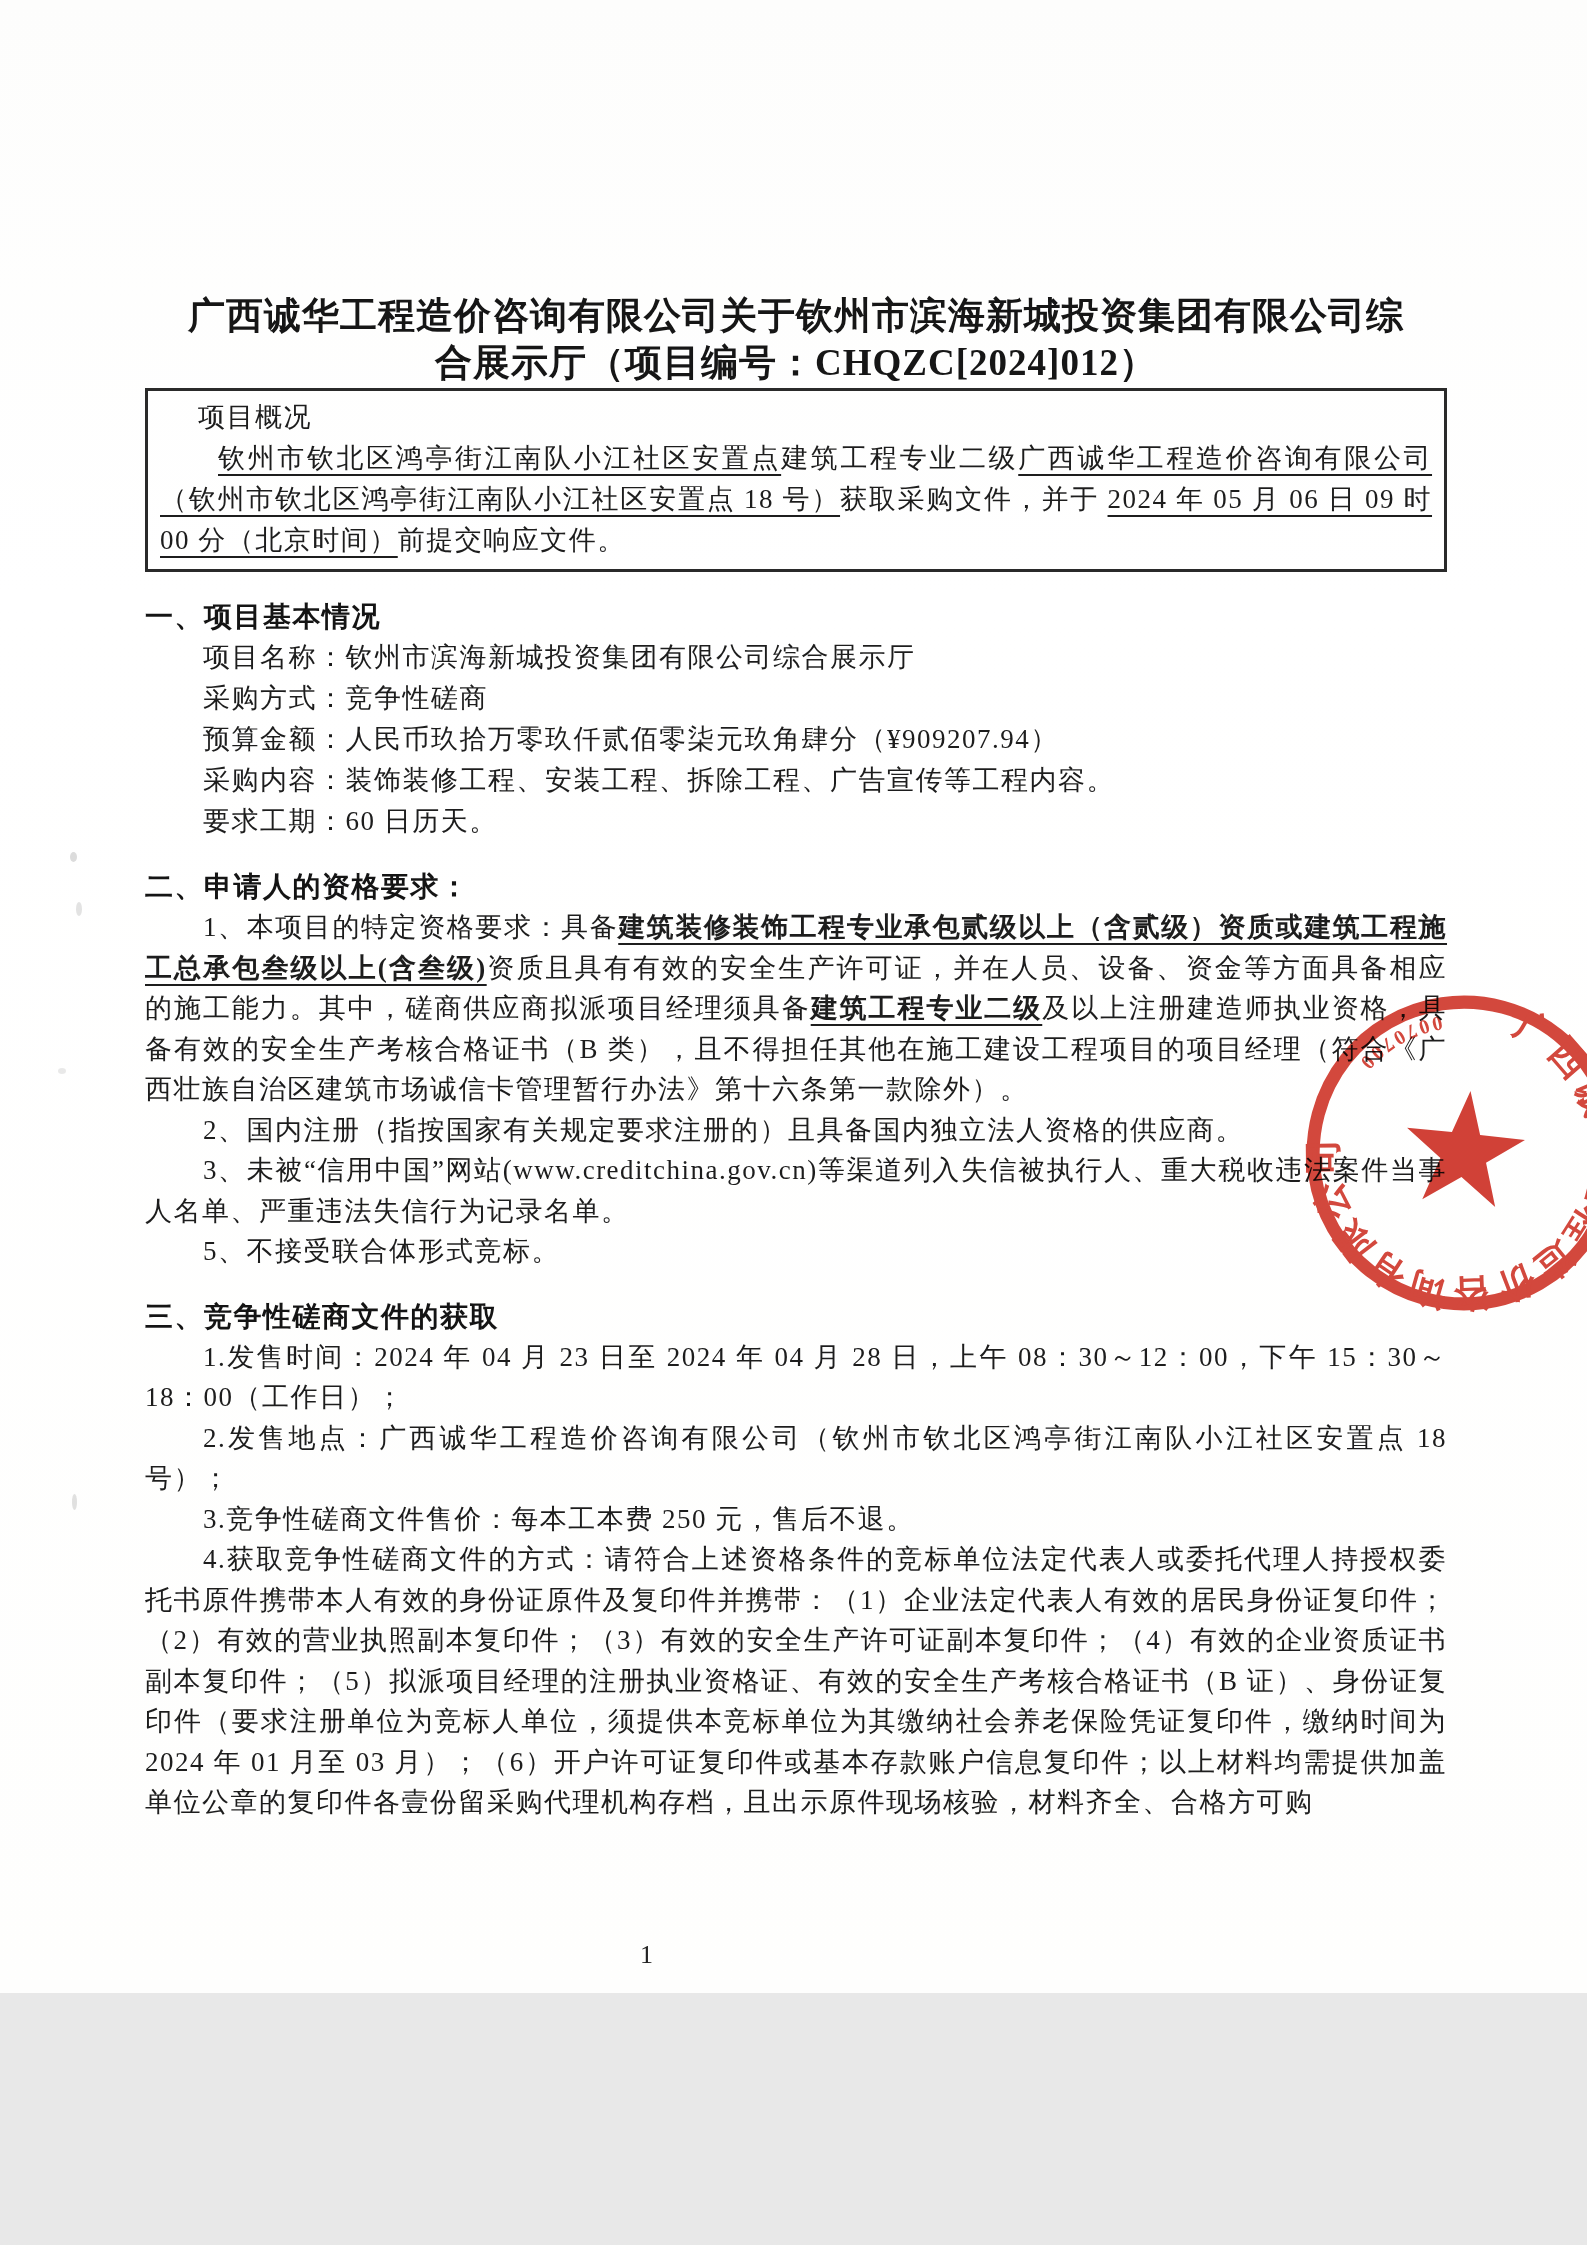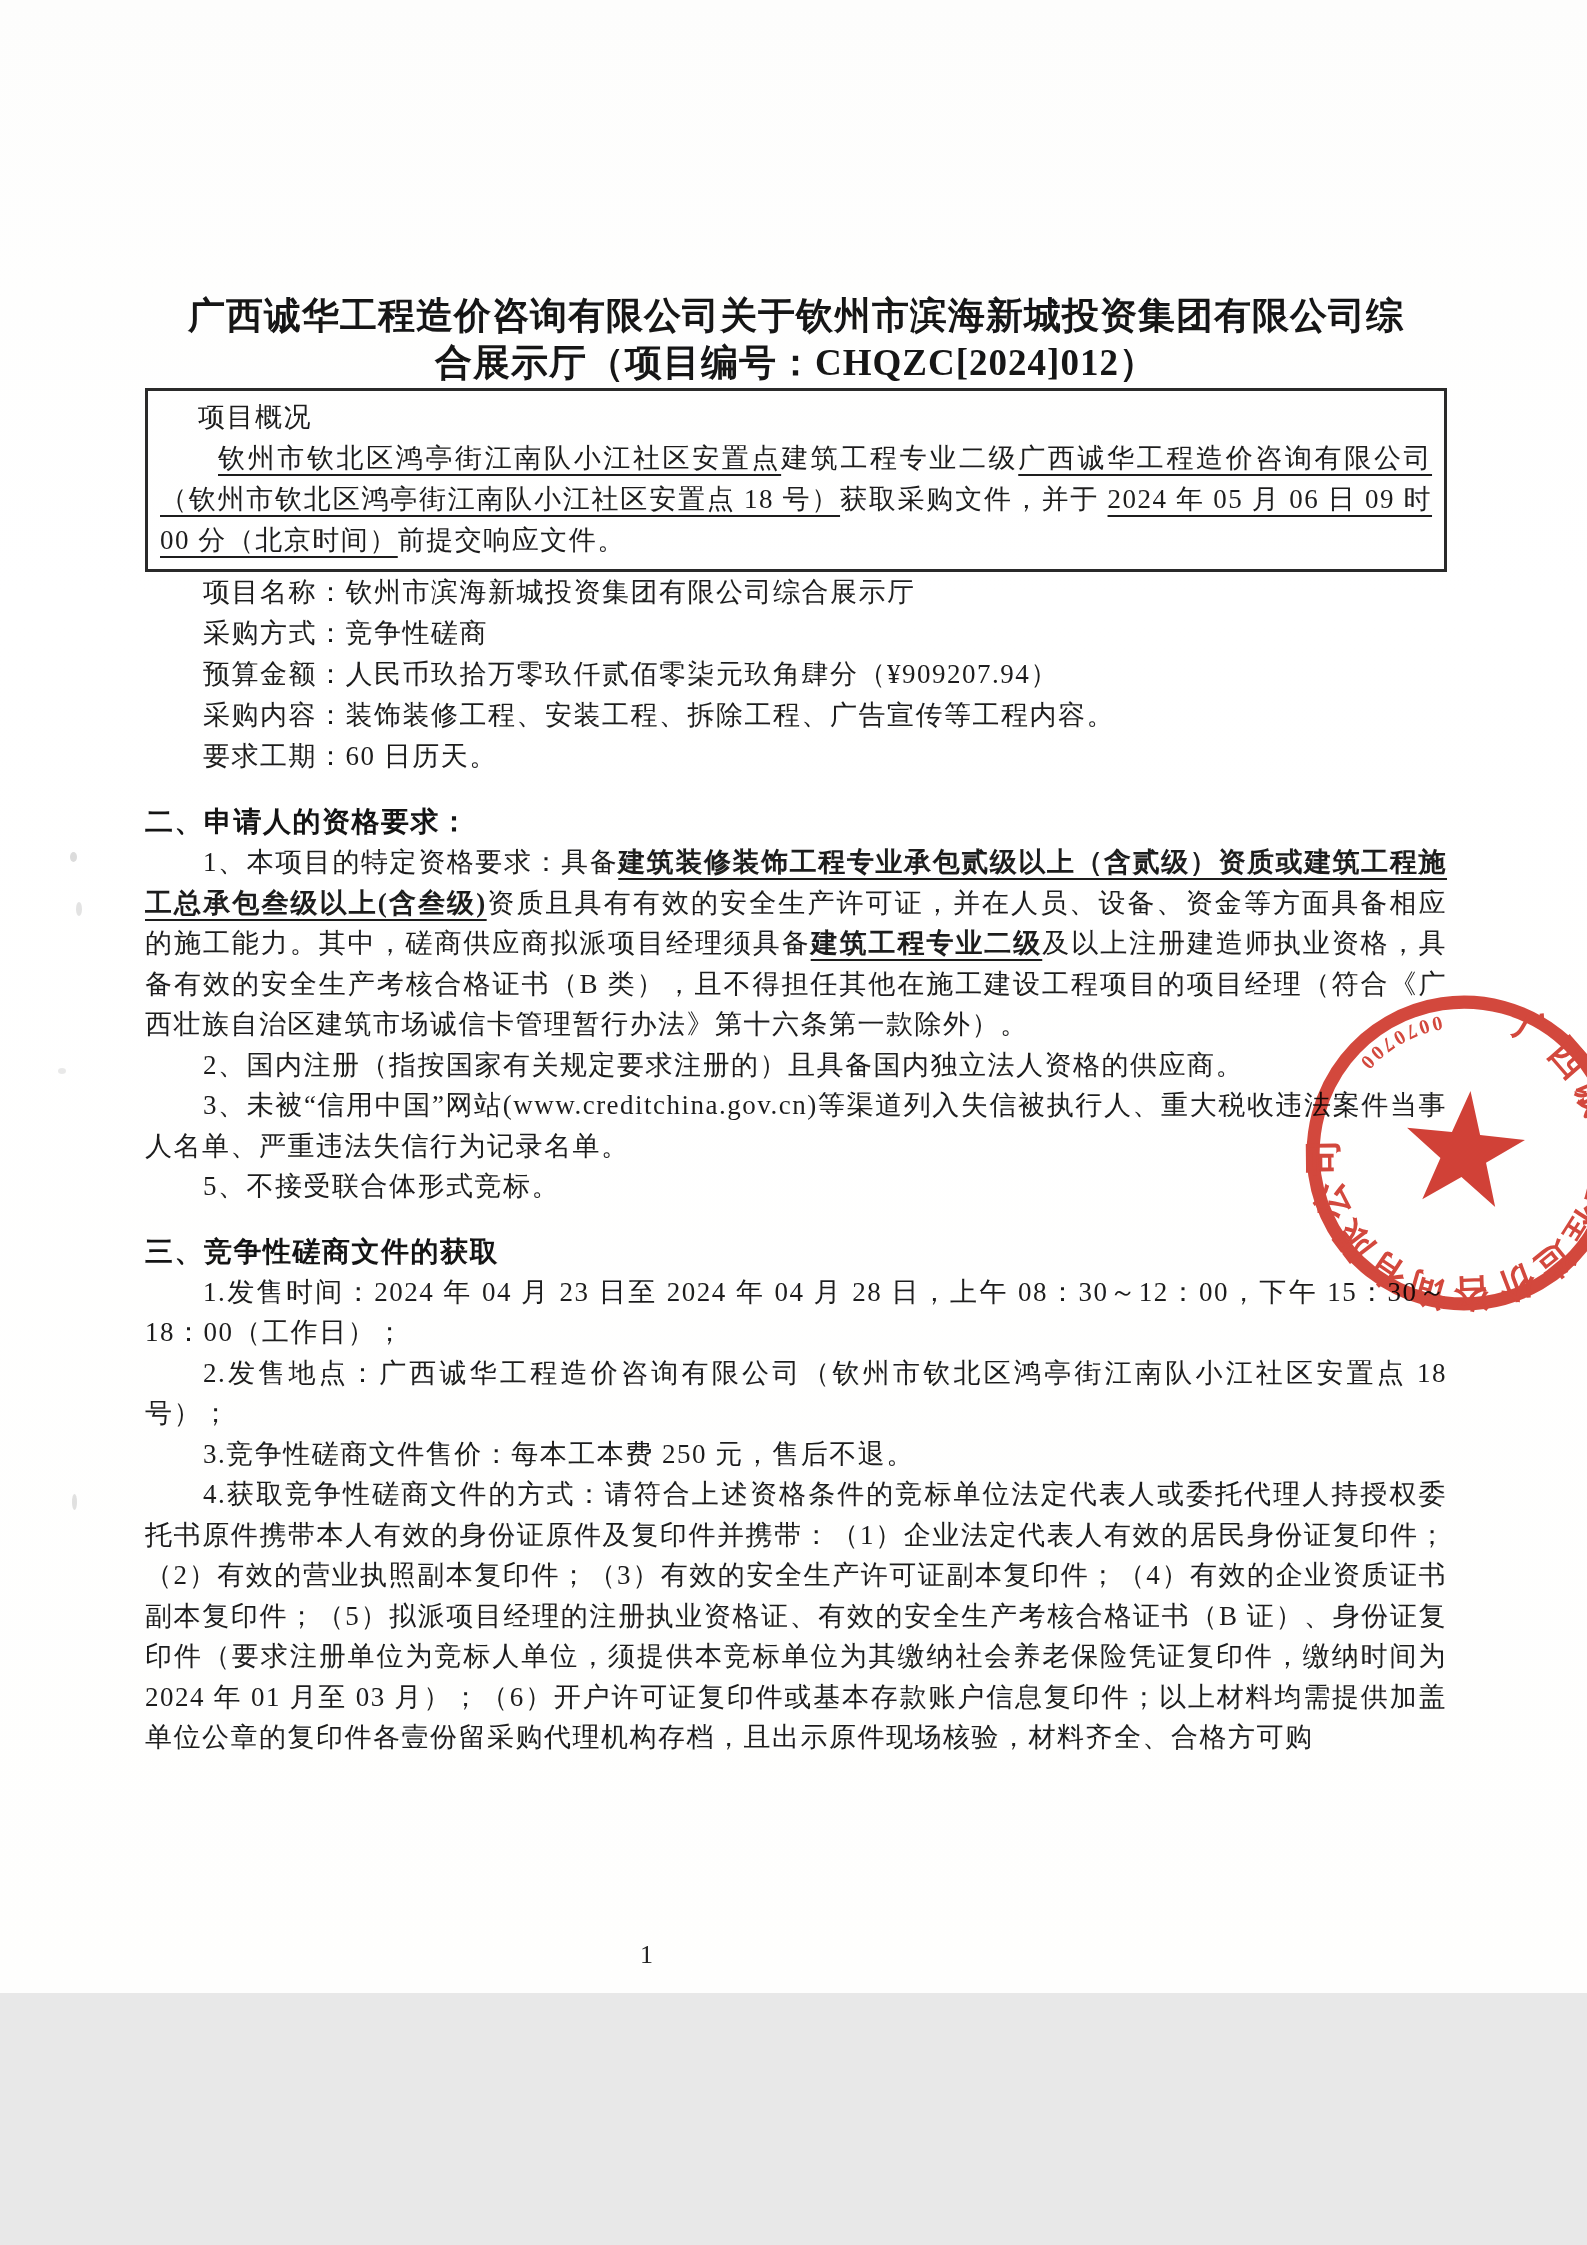--- a/index.html
+++ b/index.html
@@ -71,20 +71,21 @@
     <div class="doc-title">
       <div>广西诚华工程造价咨询有限公司关于钦州市滨海新城投资集团有限公司综</div>
       <div>合展示厅（项目编号：CHQZC[2024]012）</div>
     </div>
 
     <div class="overview-box">
       <div class="box-label">项目概况</div>
       <p class="box-para"><span class="u">钦州市钦北区鸿亭街江南队小江社区安置点</span><span>建筑工程专业二级</span><span class="u">广西诚华工程造价咨询有限公司（钦州市钦北区鸿亭街江南队小江社区安置点 18 号）</span><span>获取采购文件，并于 </span><span class="u">2024 年 05 月 06 日 09 时 00 分（北京时间）</span><span>前提交响应文件。</span></p>
     </div>
 
+    <div class="sec-heading">一、项目基本情况</div>
     <div class="kv">项目名称：钦州市滨海新城投资集团有限公司综合展示厅</div>
     <div class="kv">采购方式：竞争性磋商</div>
     <div class="kv">预算金额：人民币玖拾万零玖仟贰佰零柒元玖角肆分（¥909207.94）</div>
     <div class="kv">采购内容：装饰装修工程、安装工程、拆除工程、广告宣传等工程内容。</div>
     <div class="kv">要求工期：60 日历天。</div>
 
     <div class="sec-heading">二、申请人的资格要求：</div>
     <p class="para"><span>1、本项目的特定资格要求：具备</span><span class="u b">建筑装修装饰工程专业承包贰级以上（含贰级）资质或建筑工程施工总承包叁级以上(含叁级)</span><span>资质且具有有效的安全生产许可证，并在人员、设备、资金等方面具备相应的施工能力。其中，磋商供应商拟派项目经理须具备</span><span class="u b">建筑工程专业二级</span><span>及以上注册建造师执业资格，具备有效的安全生产考核合格证书（B 类），且不得担任其他在施工建设工程项目的项目经理（符合《广西壮族自治区建筑市场诚信卡管理暂行办法》第十六条第一款除外）。</span></p>
     <p class="para">2、国内注册（指按国家有关规定要求注册的）且具备国内独立法人资格的供应商。</p>
     <p class="para">3、未被“信用中国”网站(www.creditchina.gov.cn)等渠道列入失信被执行人、重大税收违法案件当事人名单、严重违法失信行为记录名单。</p>

